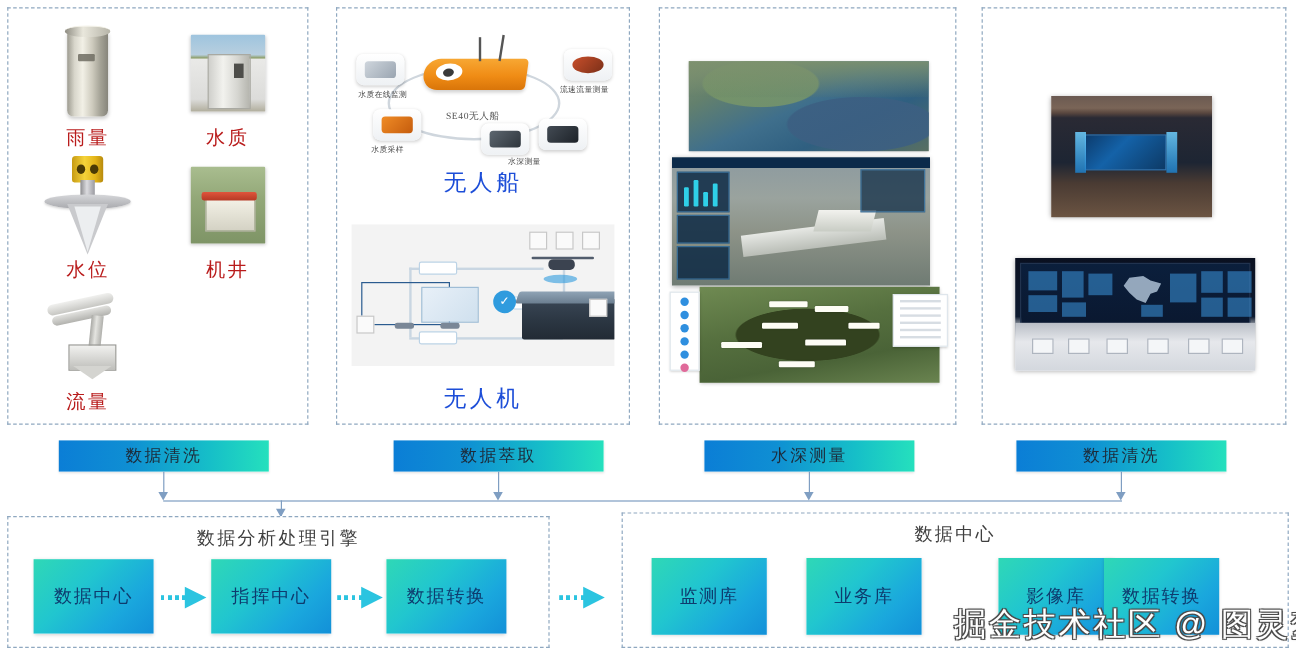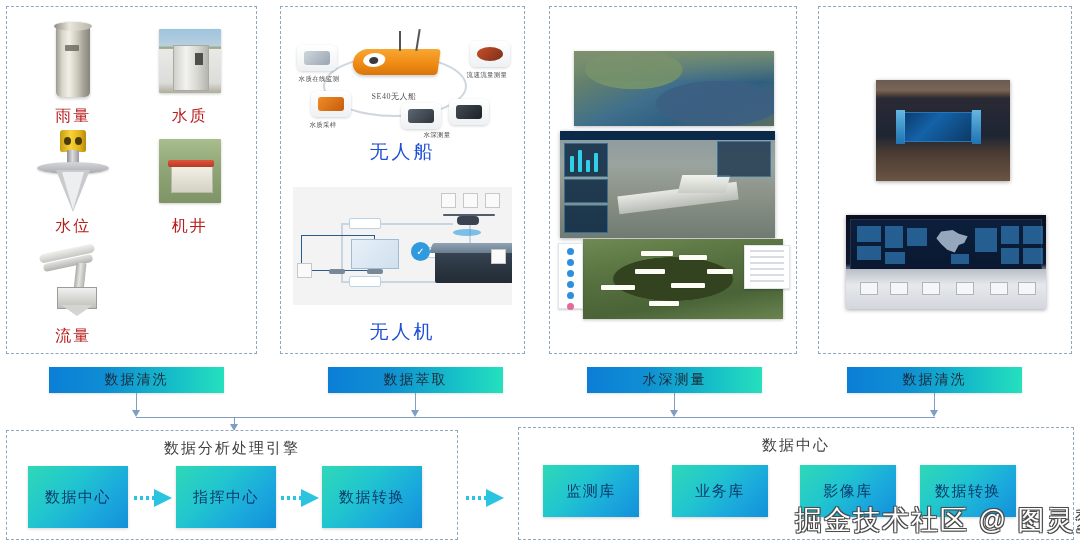--- a/index.html
+++ b/index.html
@@ -518,24 +518,24 @@
     font-size:15px; letter-spacing:1.5px;
     color:#0e3b6e;
     background: linear-gradient(135deg,#2fd8b6 0%, #21c6cf 38%, #1aa7dd 72%, #1390d8 100%);
     box-shadow:0 1px 3px rgba(0,0,0,.18);
   }
   .engine-chip{ top:466px; width:100px; height:62px; }
   #chip-e0{ left:28px; }
   #chip-e1{ left:176px; }
   #chip-e2{ left:322px; }
 
-  .dc-chip{ top:465px; width:96px; height:52px; }
+  .dc-chip{ top:465px; width:96px; height:64px; }
   #chip-d0{ left:543px; }
   #chip-d1{ left:672px; }
-  #chip-d2{ left:800px; }
+  #chip-d2{ left:832px; }
   #chip-d3{ left:920px; }
 
   .flow-arrow{
     position:absolute; top:489px; width:42px; height:18px;
   }
   .flow-arrow .tail{
     position:absolute; left:0; top:7px; width:22px; height:4px;
     background: repeating-linear-gradient(90deg,#2bc4e0 0 3px, transparent 3px 6px);
   }
   .flow-arrow .head{

